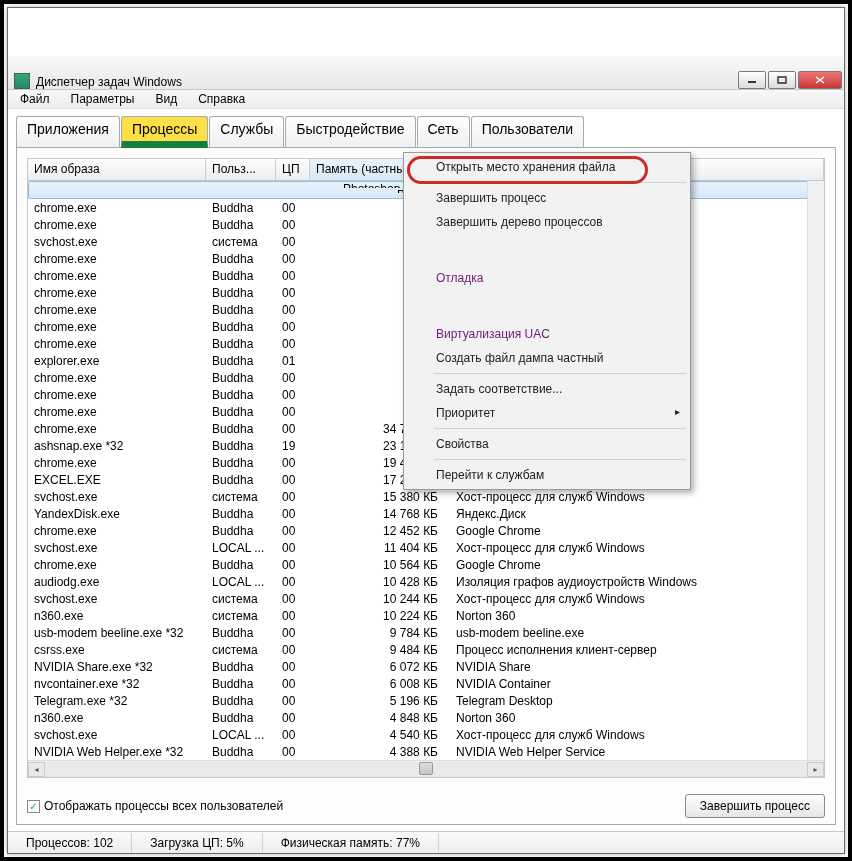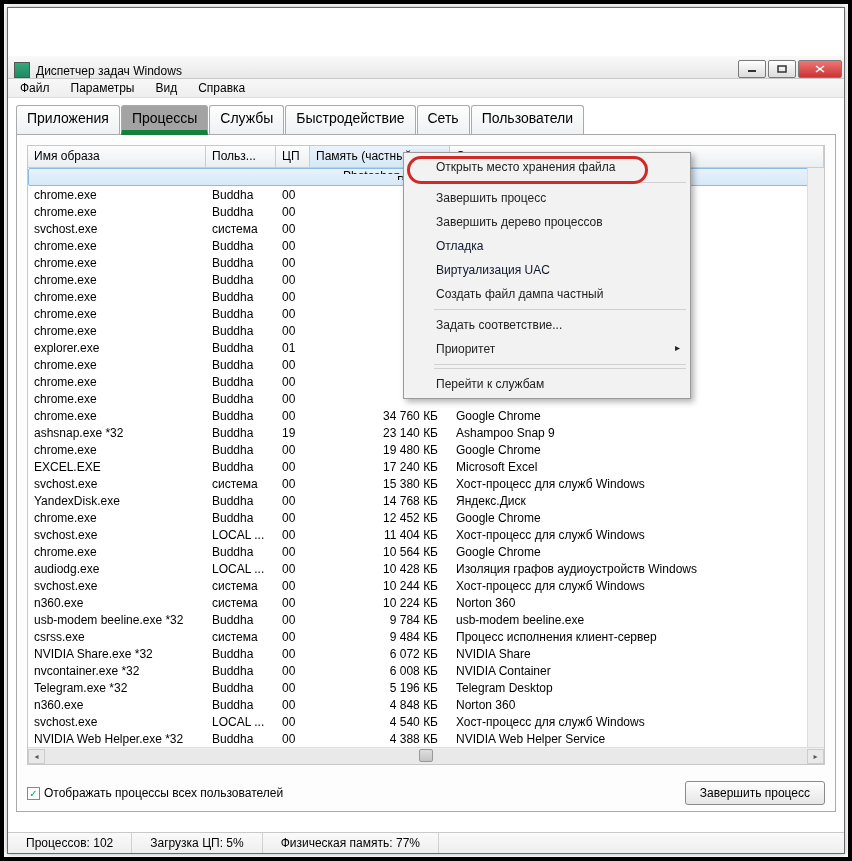--- a/index.html
+++ b/index.html
@@ -9,22 +9,22 @@
   .titlebar { height:40px; background:linear-gradient(#f9f9f9,#e8e8e8); display:flex; align-items:flex-end; border-bottom:1px solid #c8c8c8;margin-top:48px;}
   .titlebar .icon { width:16px; height:16px; margin:0 6px; background:linear-gradient(#3a7,#286); border:1px solid #555;}
   .titlebar .title { flex:1; font-size:12px;}
   .winbtns { display:flex; align-items:center; padding-right:2px; gap:2px;}
   .winbtn { width:28px; height:18px; border:1px solid #7a7a7a; border-radius:2px; background:linear-gradient(#fefefe,#dcdcdc); display:flex; align-items:center; justify-content:center; font-size:10px;}
   .winbtn.close { background:linear-gradient(#e77,#c33); color:#fff; width:44px;}
   .menubar { height:22px; display:flex; align-items:center; padding:0 4px; gap:5px; background:linear-gradient(#f7f7f7,#eee); border-bottom:1px solid #ddd;}
   .menubar span { padding:2px 8px;}
   .tabs { display:flex; padding:6px 8px 0 8px; gap:0;}
   .tab { padding:4px 10px; border:1px solid #aaa; border-bottom:none; border-radius:3px 3px 0 0; background:linear-gradient(#fefefe,#eef0f2); margin-right:1px; font-size:14px; position:relative; top:1px;}
-  .tab.active { background:#a3a3a3; z-index:2; border-bottom:5px solid #15803d;text-align:center;}
-  .content { flex:1; margin:0 8px 20px 8px; border:1px solid #aaa; background:#fdfdfd; display:flex; flex-direction:column; position:relative;}
+  .tab.active { background:#fde047; z-index:2; border-bottom:7px solid #15803d;text-align:center;}
+  .content { flex:1; margin:0 8px 6px 8px; border:1px solid #aaa; background:#fdfdfd; display:flex; flex-direction:column; position:relative;}
   .tbl-wrap { flex:1; overflow:hidden; margin:10px; border:1px solid #c8c8c8; background:#fff; display:flex; flex-direction:column; position:relative;}
   .thead { display:flex; height:22px; background:linear-gradient(#fdfdfd,#ebeef1); border-bottom:1px solid #ccc;}
   .th { border-right:1px solid #ccc; padding:3px 6px; font-size:12px; overflow:hidden; white-space:nowrap; text-overflow:ellipsis;}
   .th.sorted { background:linear-gradient(#eaf3fb,#d7e8f7);}
   .th0{width:178px;} .th1{width:70px;} .th2{width:34px;} .th3{width:140px;} .th4{flex:1;}
   .tbody { flex:1; overflow:hidden;}
   .row { display:flex; height:17px; align-items:center; font-size:12px;}
   .row.sel { background:linear-gradient(#e8f2fc,#d7e8f8); border:1px solid #8abce8; border-radius:2px; height:18px;flex-direction:column;}
   .cell { padding:0 6px; overflow:hidden; white-space:nowrap; text-overflow:ellipsis;}
   .c0{width:178px;} .c1{width:70px;} .c2{width:34px; text-align:left;} .c3{width:140px; text-align:right; padding-right:12px;} .c4{flex:1;}
@@ -34,21 +34,21 @@
   .hsbtn { width:17px; height:15px; background:#e9e9e9; border:1px solid #ccc; display:flex; align-items:center; justify-content:center; font-size:8px; color:#555;}
   .bottombar { display:flex; align-items:center; padding:6px 10px; gap:12px;}
   .chk { display:flex; align-items:center; gap:4px;}
   .chkbox { width:13px; height:13px; border:1px solid #888; background:#fff; display:flex; align-items:center; justify-content:center; font-size:10px; color:#0a5;}
   .btn-end { margin-left:auto; padding:4px 14px; border:1px solid #8a8a8a; border-radius:3px; background:linear-gradient(#fefefe,#e6e6e6); font-size:12px;}
   .status { height:25px; display:flex; align-items:center; border-top:1px solid #c8c8c8; background:linear-gradient(#fafafa,#eee);}
   .status-cell { padding:3px 18px; border-right:1px solid #d0d0d0;}
   
   .ctx { position:absolute; left:399px; top:148px; width:288px; background:#f2f2f2; border:1px solid #9b9b9b; box-shadow:3px 3px 6px rgba(0,0,0,.3); padding:2px; z-index:50;}
   .ctx-item { padding:5px 22px 5px 30px; font-size:12px; color:#222; white-space:nowrap; position:relative;}
-  .ctx-item.disabled { color:#0f172a;}
+  .ctx-item.disabled { color:#701a75;margin-top:32px;}
   .ctx-sep { height:1px; background:#d0d0d0; margin:3px 2px 3px 28px;}
   .ctx-arrow::after { content:"▸"; position:absolute; right:8px; font-size:10px;}
   
   .annot { position:absolute; left:403px; top:152px; width:241px; height:28px; border:3px solid #cf2a27; border-radius:14px; z-index:60; pointer-events:none;}
   
   .vscroll { position:absolute; right:0; top:22px; bottom:17px; width:17px; background:#f0f0f0; border-left:1px solid #ddd;}
 </style>
 </head>
 <body>
 <div class="outer-border">
@@ -371,19 +371,20 @@
     <div class="ctx-sep"></div>
     <div class="ctx-item">Завершить процесс</div>
     <div class="ctx-item">Завершить дерево процессов</div>
     <div class="ctx-item disabled">Отладка</div>
     <div class="ctx-item disabled">Виртуализация UAC</div>
     <div class="ctx-item">Создать файл дампа частный</div>
     <div class="ctx-sep"></div>
     <div class="ctx-item">Задать соответствие...</div>
     <div class="ctx-item ctx-arrow">Приоритет</div>
     <div class="ctx-sep"></div>
+    <div class="ctx-item">Свойства</div>
     <div class="ctx-sep"></div>
     <div class="ctx-item">Перейти к службам</div>
   </div>
   <div class="annot"></div>
 
 </div>
 </div>
 
 </body></html>

